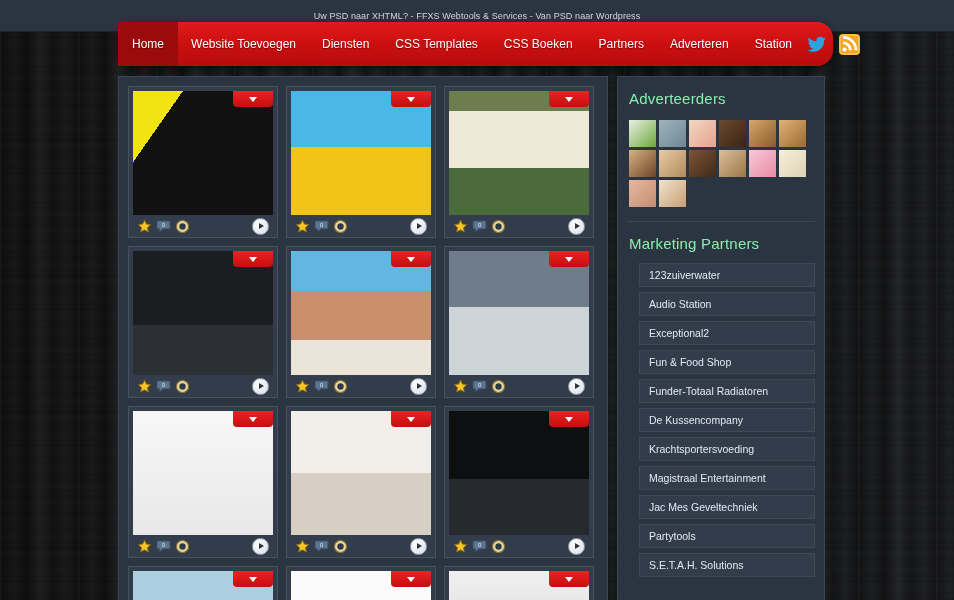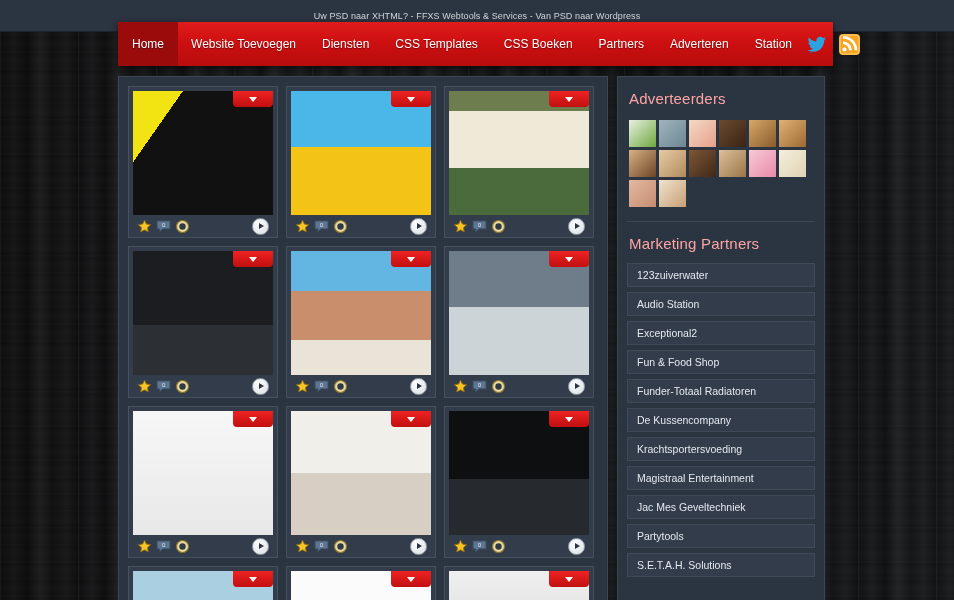--- a/index.html
+++ b/index.html
@@ -41,20 +41,21 @@
 
   
   #header {
     position: absolute;
     left: 118px; top: 22px;
     width: 715px; height: 44px;
     background: linear-gradient(180deg, #e01b1b 0%, #cc0f10 48%, #b80c0d 100%);
     box-shadow: 0 2px 6px rgba(0,0,0,.55);
     display: flex;
     align-items: stretch;
+    border-radius: 16px;
   }
   #nav { display: flex; align-items: stretch; flex: 1; }
   .nav-item {
     display: flex; align-items: center;
     padding: 16px 13px;
     font-size: 12px;
     color: #ffffff;
     text-shadow: 0 1px 1px rgba(0,0,0,.45);
     white-space: nowrap;
     cursor: pointer;
@@ -148,21 +149,21 @@
   
   #sidebar {
     width: 208px;
     background: #2b3441;
     border: 1px solid #3c4756;
     border-bottom: none;
     padding: 0 9px;
   }
   .side-title {
     font-size: 15px;
-    color: #fca5a5;
+    color: #86efac;
     padding: 13px 2px 11px 2px;
     font-weight: normal;
     letter-spacing: .2px;
   }
   .side-sep { height: 1px; background: #3c4756; }
   #ad-grid {
     display: grid;
     grid-template-columns: repeat(6, 27px);
     gap: 3px;
     padding: 2px 2px 14px 2px;
@@ -178,20 +179,21 @@
     margin-bottom: 5px;
     background: #323c4b;
     border: 1px solid #3f4a59;
     display: flex; align-items: center;
     padding: 0 9px;
     font-size: 10.5px;
     color: #e4e9ef;
     cursor: pointer;
     white-space: nowrap;
     overflow: hidden;
+    margin-left: 12px;
   }
 </style>
 </head>
 <body>
 
 <div id="topbar">
   <span class="tb-text">Uw PSD naar XHTML? - FFXS Webtools &amp; Services - Van PSD naar Wordpress</span>
 </div>
 
 <div id="header">

